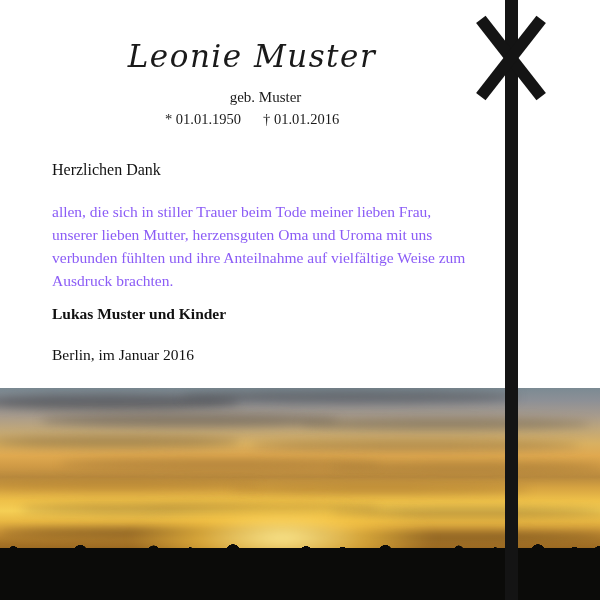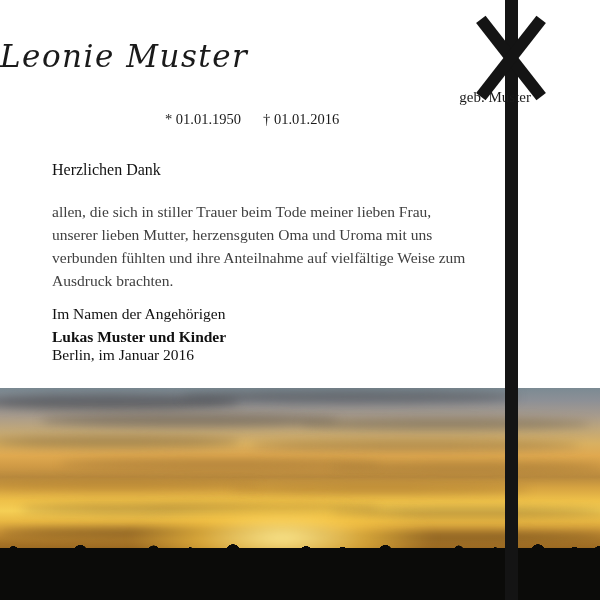--- a/index.html
+++ b/index.html
@@ -138,35 +138,35 @@
   
   .content {
     position: absolute;
     inset: 0;
   }
   .name {
     position: absolute;
     top: 38px;
     left: 0;
     width: 600px;
-    text-align: left;
+    text-align: center;
     font-family: "DejaVu Serif", serif;
     font-style: italic;
     font-size: 31px;
     color: #1a1a1a;
     letter-spacing: 1.5px;
     padding-right: 96px;
     box-sizing: border-box;
   }
   .born {
     position: absolute;
     top: 89px;
     left: 0;
     width: 590px;
-    text-align: right;
+    text-align: center;
     font-size: 15px;
     color: #1a1a1a;
     padding-right: 59px;
     box-sizing: border-box;
   }
   .dates {
     position: absolute;
     top: 111px;
     left: 0;
     width: 600px;
@@ -188,21 +188,21 @@
     font-weight: normal;
     color: #111;
   }
   .body-text {
     position: absolute;
     top: 200px;
     left: 52px;
     width: 420px;
     font-size: 15.5px;
     line-height: 23px;
-    color: #404040;
+    color: #8b5cf6;
   }
   .closing {
     position: absolute;
     top: 302px;
     left: 52px;
     font-size: 15.5px;
     line-height: 23px;
     color: #111;
   }
   .closing .bold {
@@ -249,19 +249,18 @@
 
   <div class="content">
     <div class="name">Leonie Muster</div>
     <div class="born">geb. Muster</div>
     <div class="dates">
       <span>* 01.01.1950</span><span class="sep"></span><span>† 01.01.2016</span>
     </div>
     <div class="thanks-heading">Herzlichen Dank</div>
     <div class="body-text">allen, die sich in stiller Trauer beim Tode meiner lieben Frau, unserer lieben Mutter, herzensguten Oma und Uroma mit uns verbunden fühlten und ihre Anteilnahme auf  vielfältige Weise zum Ausdruck brachten.</div>
     <div class="closing">
-      <div>Im Namen der Angehörigen</div>
       <div class="bold">Lukas Muster und Kinder</div>
     </div>
     <div class="place-date">Berlin, im Januar 2016</div>
   </div>
 
 </div>
 
 </body></html>

